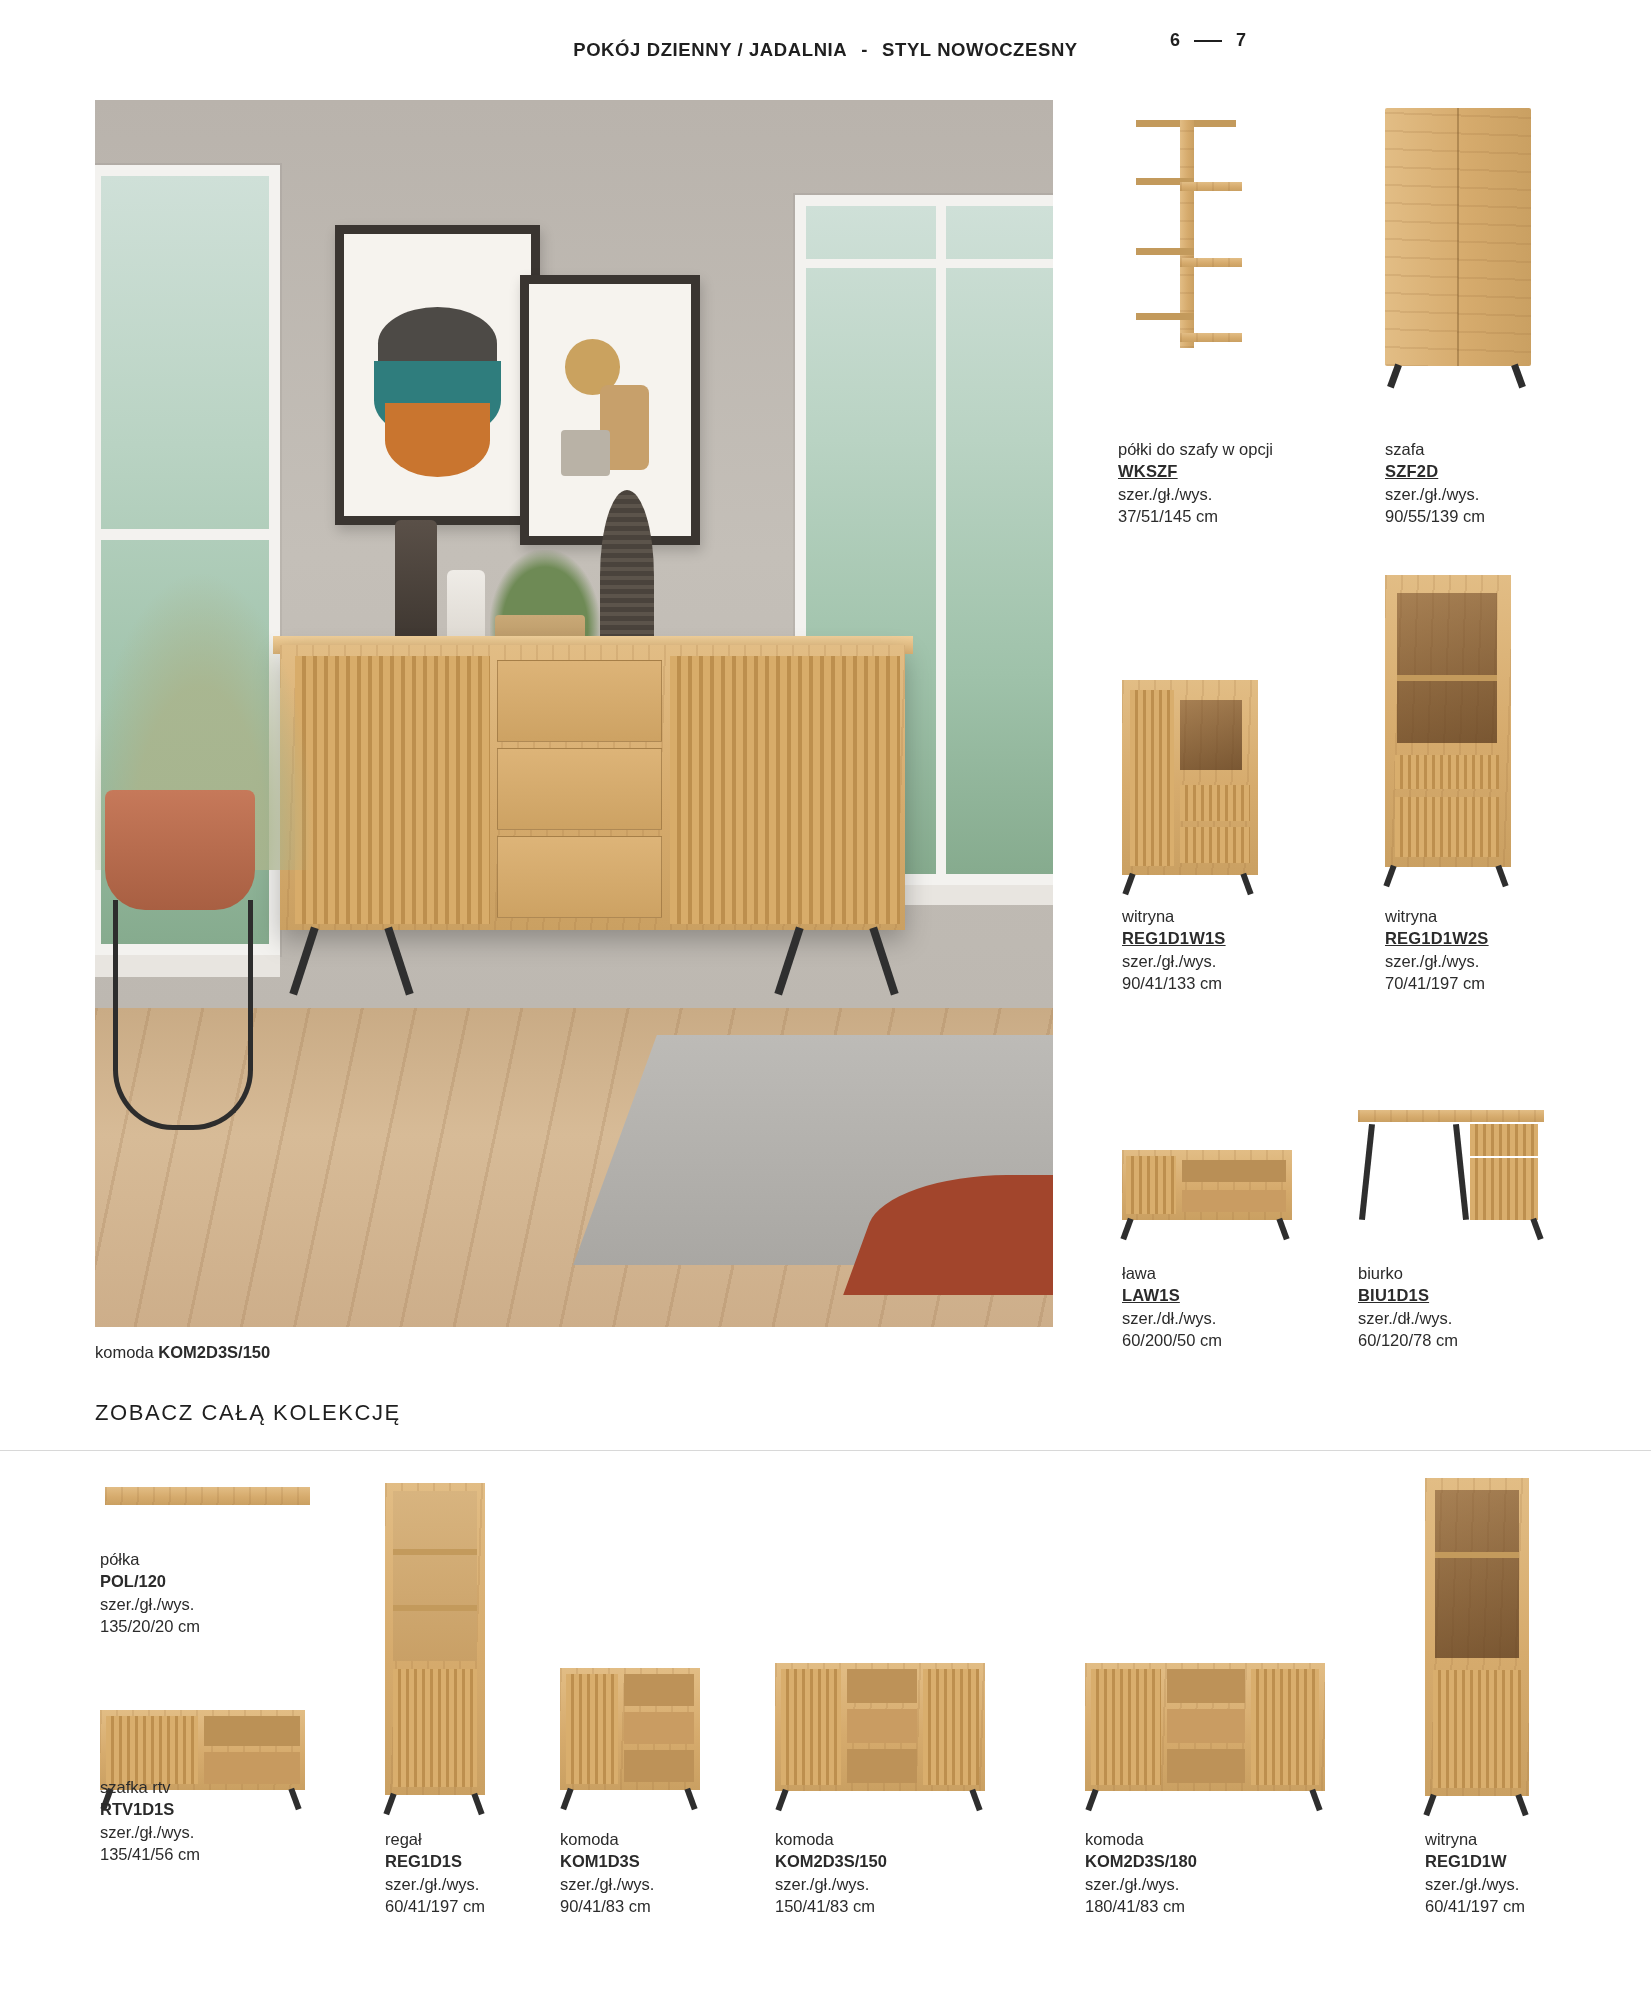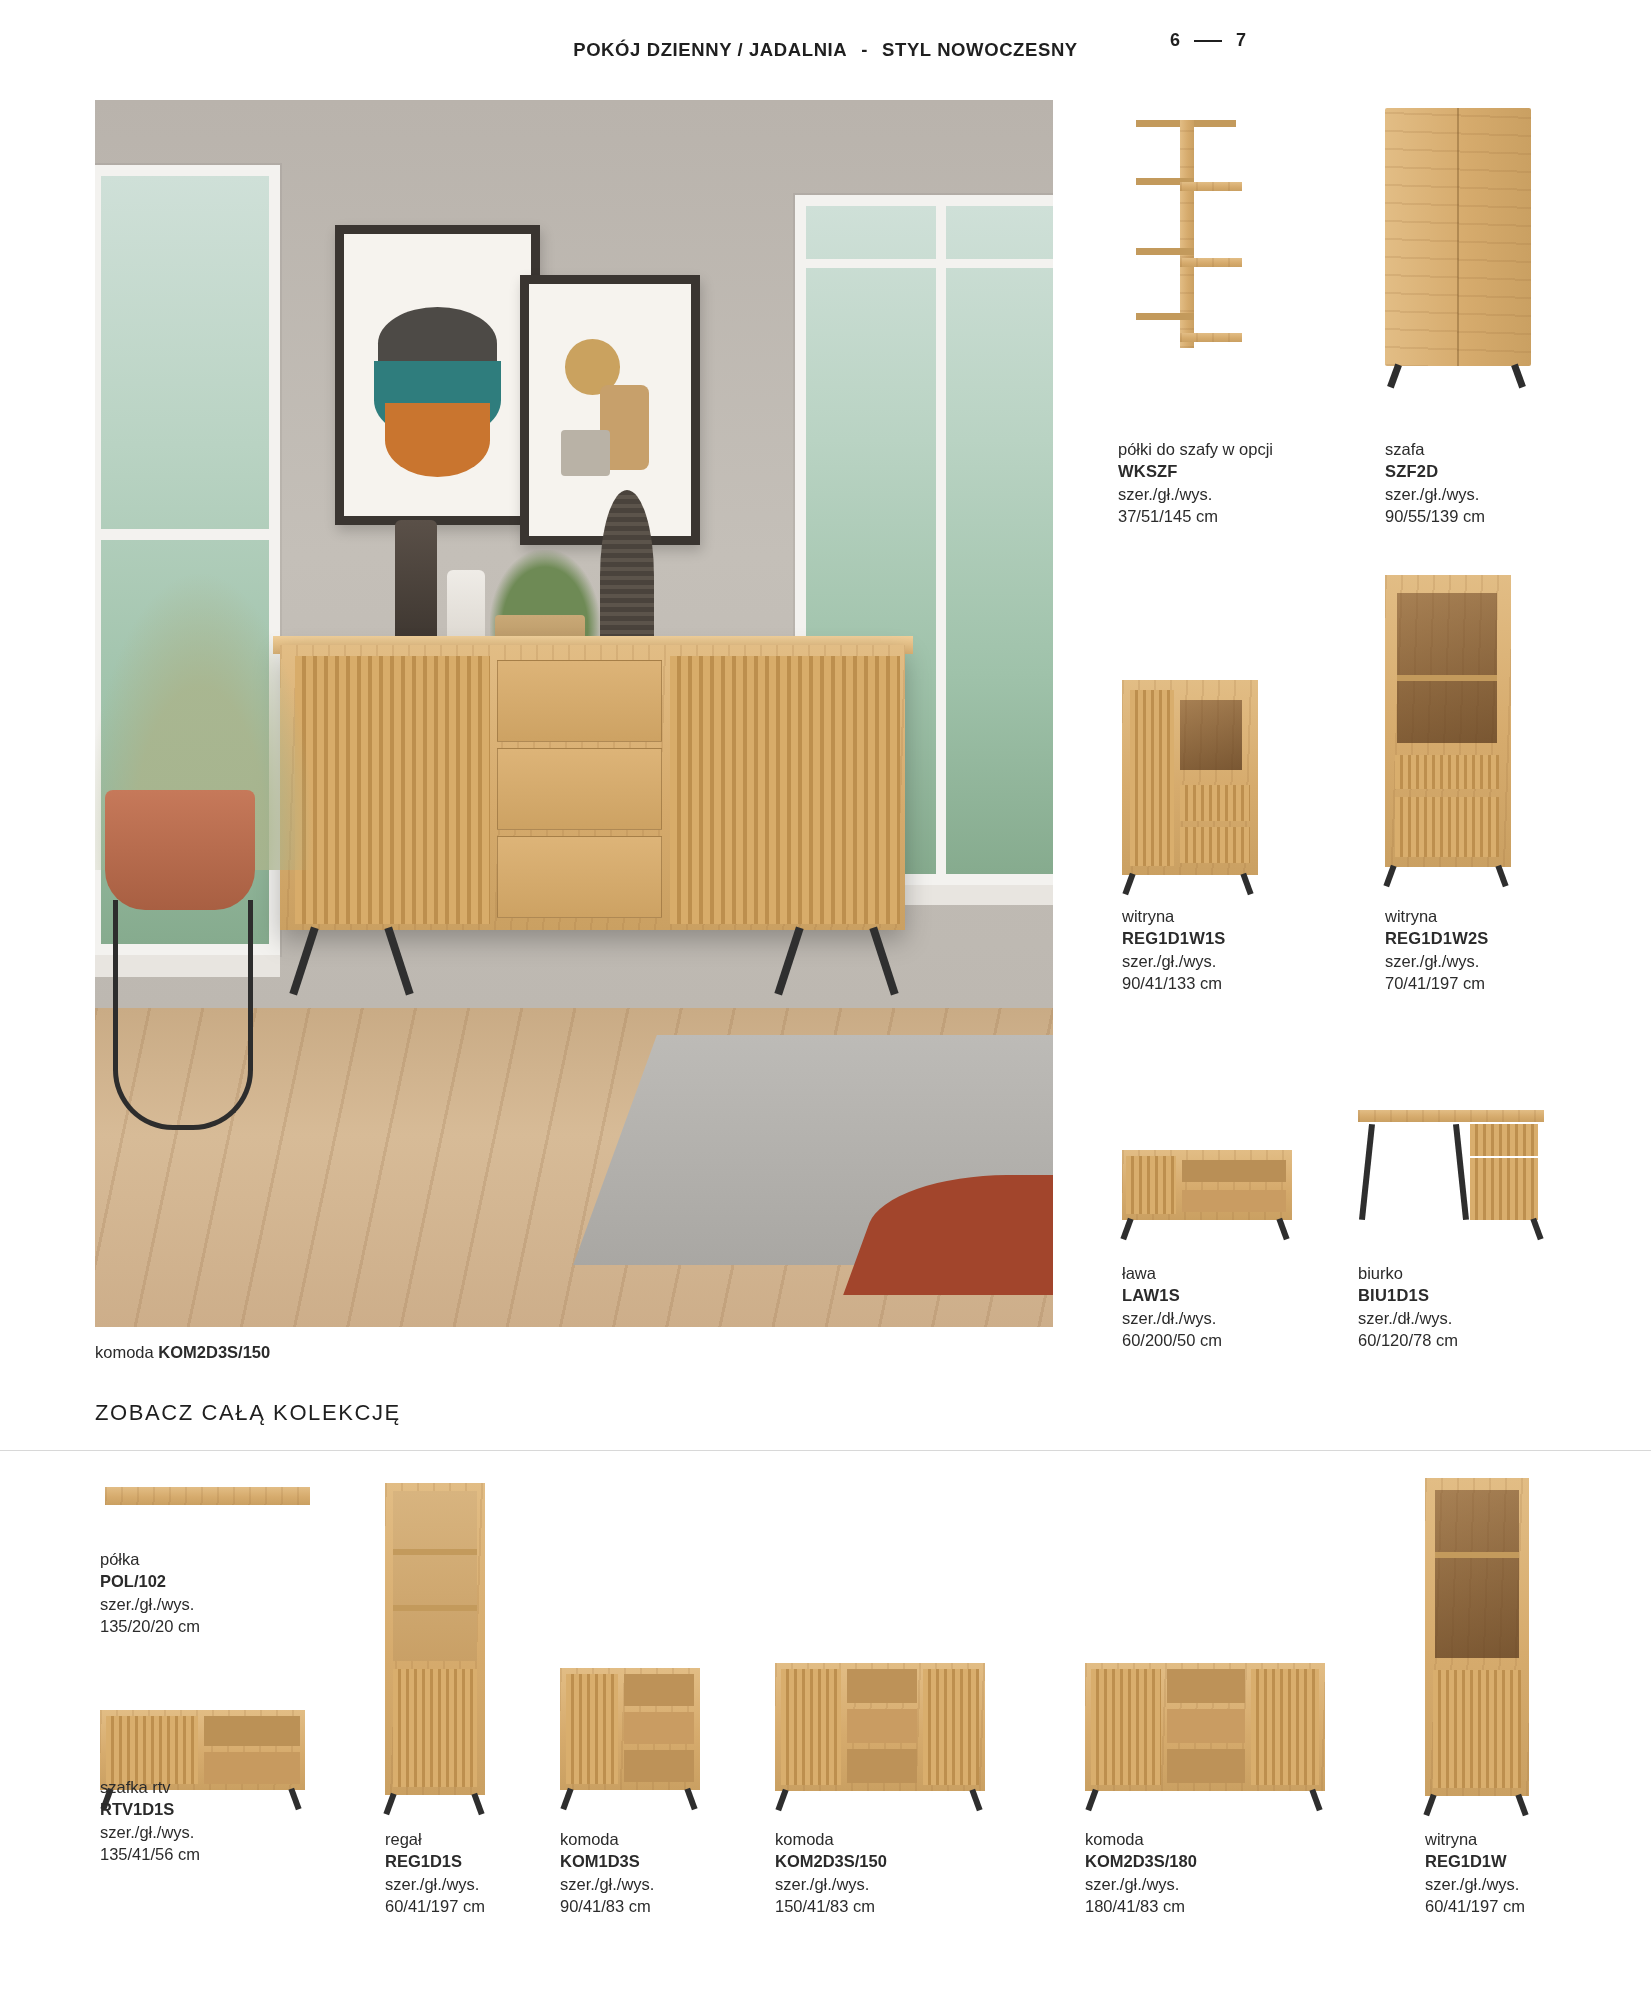--- a/index.html
+++ b/index.html
@@ -163,21 +163,21 @@
     font-size: 16.5px;
     color:#2b2b2b;
   }
   .hero-caption b { font-weight: bold; }
   .prod-text {
     font-size: 16.5px;
     line-height: 1.35;
     color:#2b2b2b;
   }
   .prod-text .pname { }
-  .prod-text .pcode { font-weight: bold; letter-spacing: .2px; }
+  .prod-text .pcode { font-weight: bold; letter-spacing: .2px; text-decoration: underline; }
   .prod-text .pdimlabel { }
   .prod-text .pdim { }
 
   
   .collection-title {
     position:absolute;
     left: 95px; top: 1400px;
     font-size: 22px;
     letter-spacing: 1.6px;
     color:#1f1f1f;
@@ -378,21 +378,21 @@
 </div>
 
 <div class="collection-title">ZOBACZ CAŁĄ KOLEKCJĘ</div>
 <div class="divider"></div>
 
 <div style="position:absolute;left:105px;top:1487px;width:210px;height:26px;">
   <div class="wood" style="position:absolute;left:0;top:0;width:205px;height:18px;"></div>
 </div>
 <div class="coll-cap" style="position:absolute;left:100px;top:1548px;width:230px;">
   <div>półka</div>
-  <div class="c-code">POL/102</div>
+  <div class="c-code">POL/120</div>
   <div>szer./gł./wys.</div>
   <div>135/20/20 cm</div>
 </div>
 
 <div style="position:absolute;left:100px;top:1700px;width:220px;height:110px;">
   <div class="wood" style="position:absolute;left:0;top:10px;width:205px;height:80px;"></div>
   <div class="ribs" style="position:absolute;left:6px;top:16px;width:92px;height:68px;"></div>
   <div style="position:absolute;left:104px;top:16px;width:96px;height:30px;background:#bb9156;"></div>
   <div style="position:absolute;left:104px;top:52px;width:96px;height:32px;background:#c79a5f;"></div>
   <div class="mleg" style="left:4px;top:88px;width:6px;height:22px;transform:rotate(20deg);"></div>

